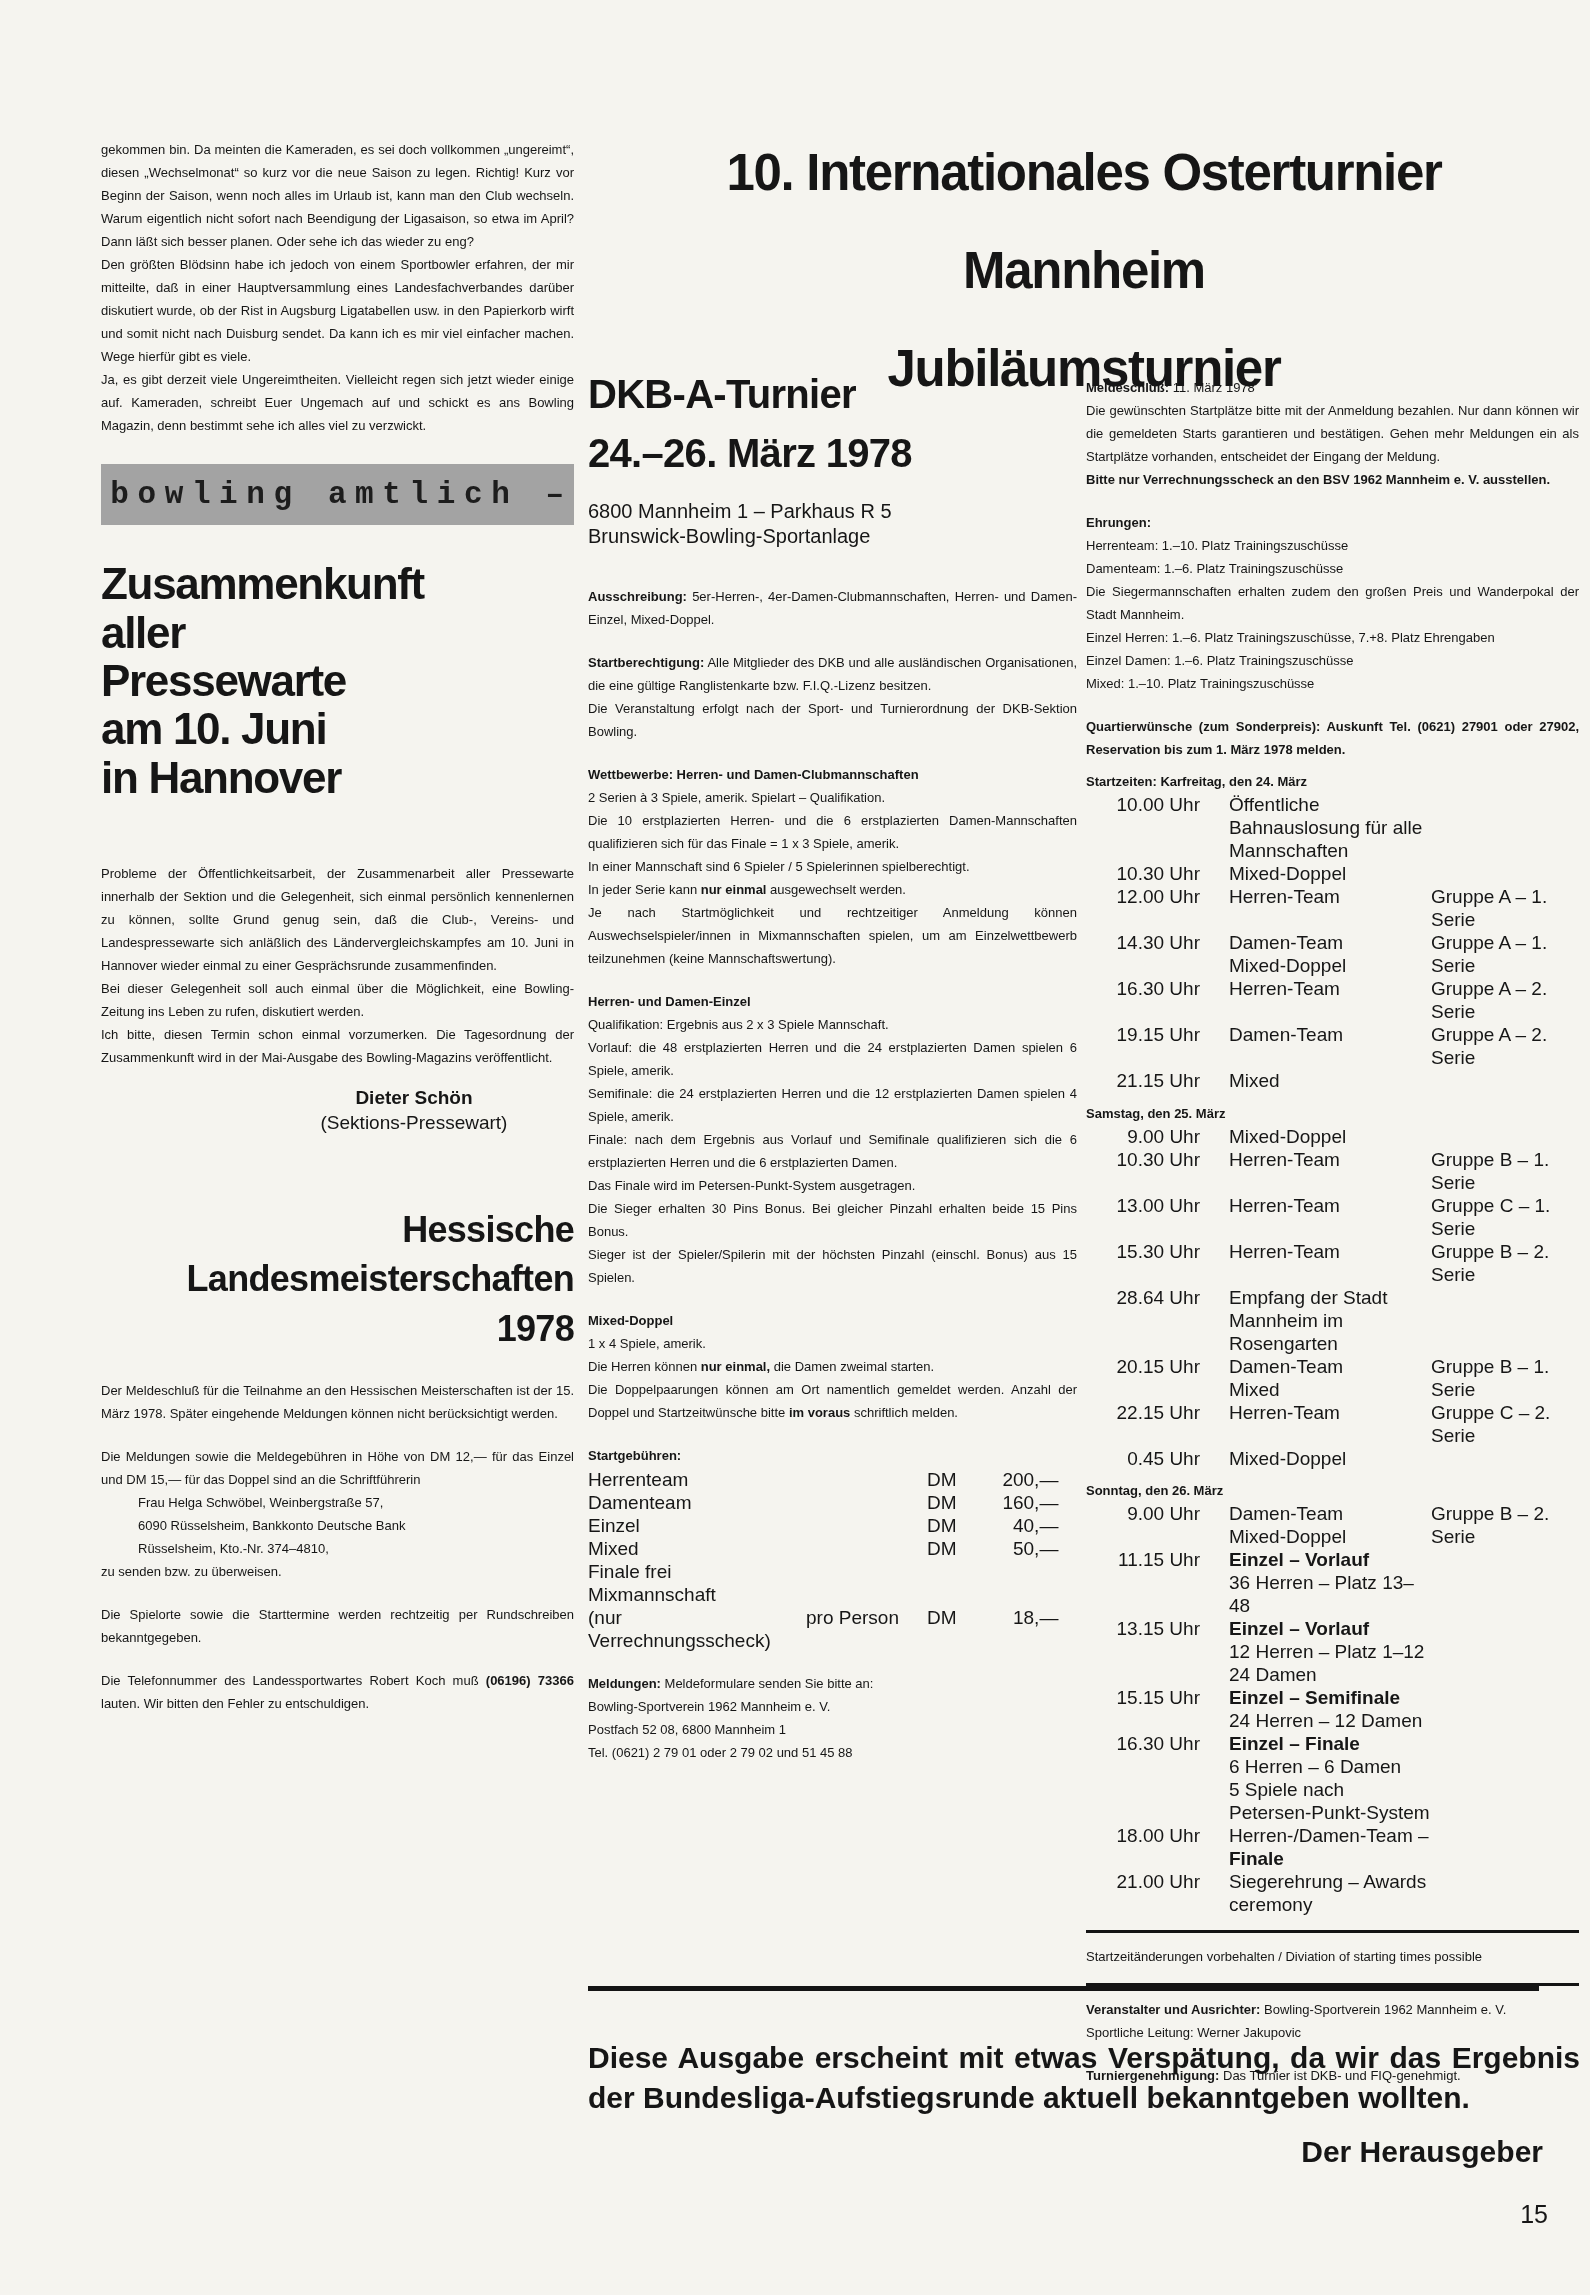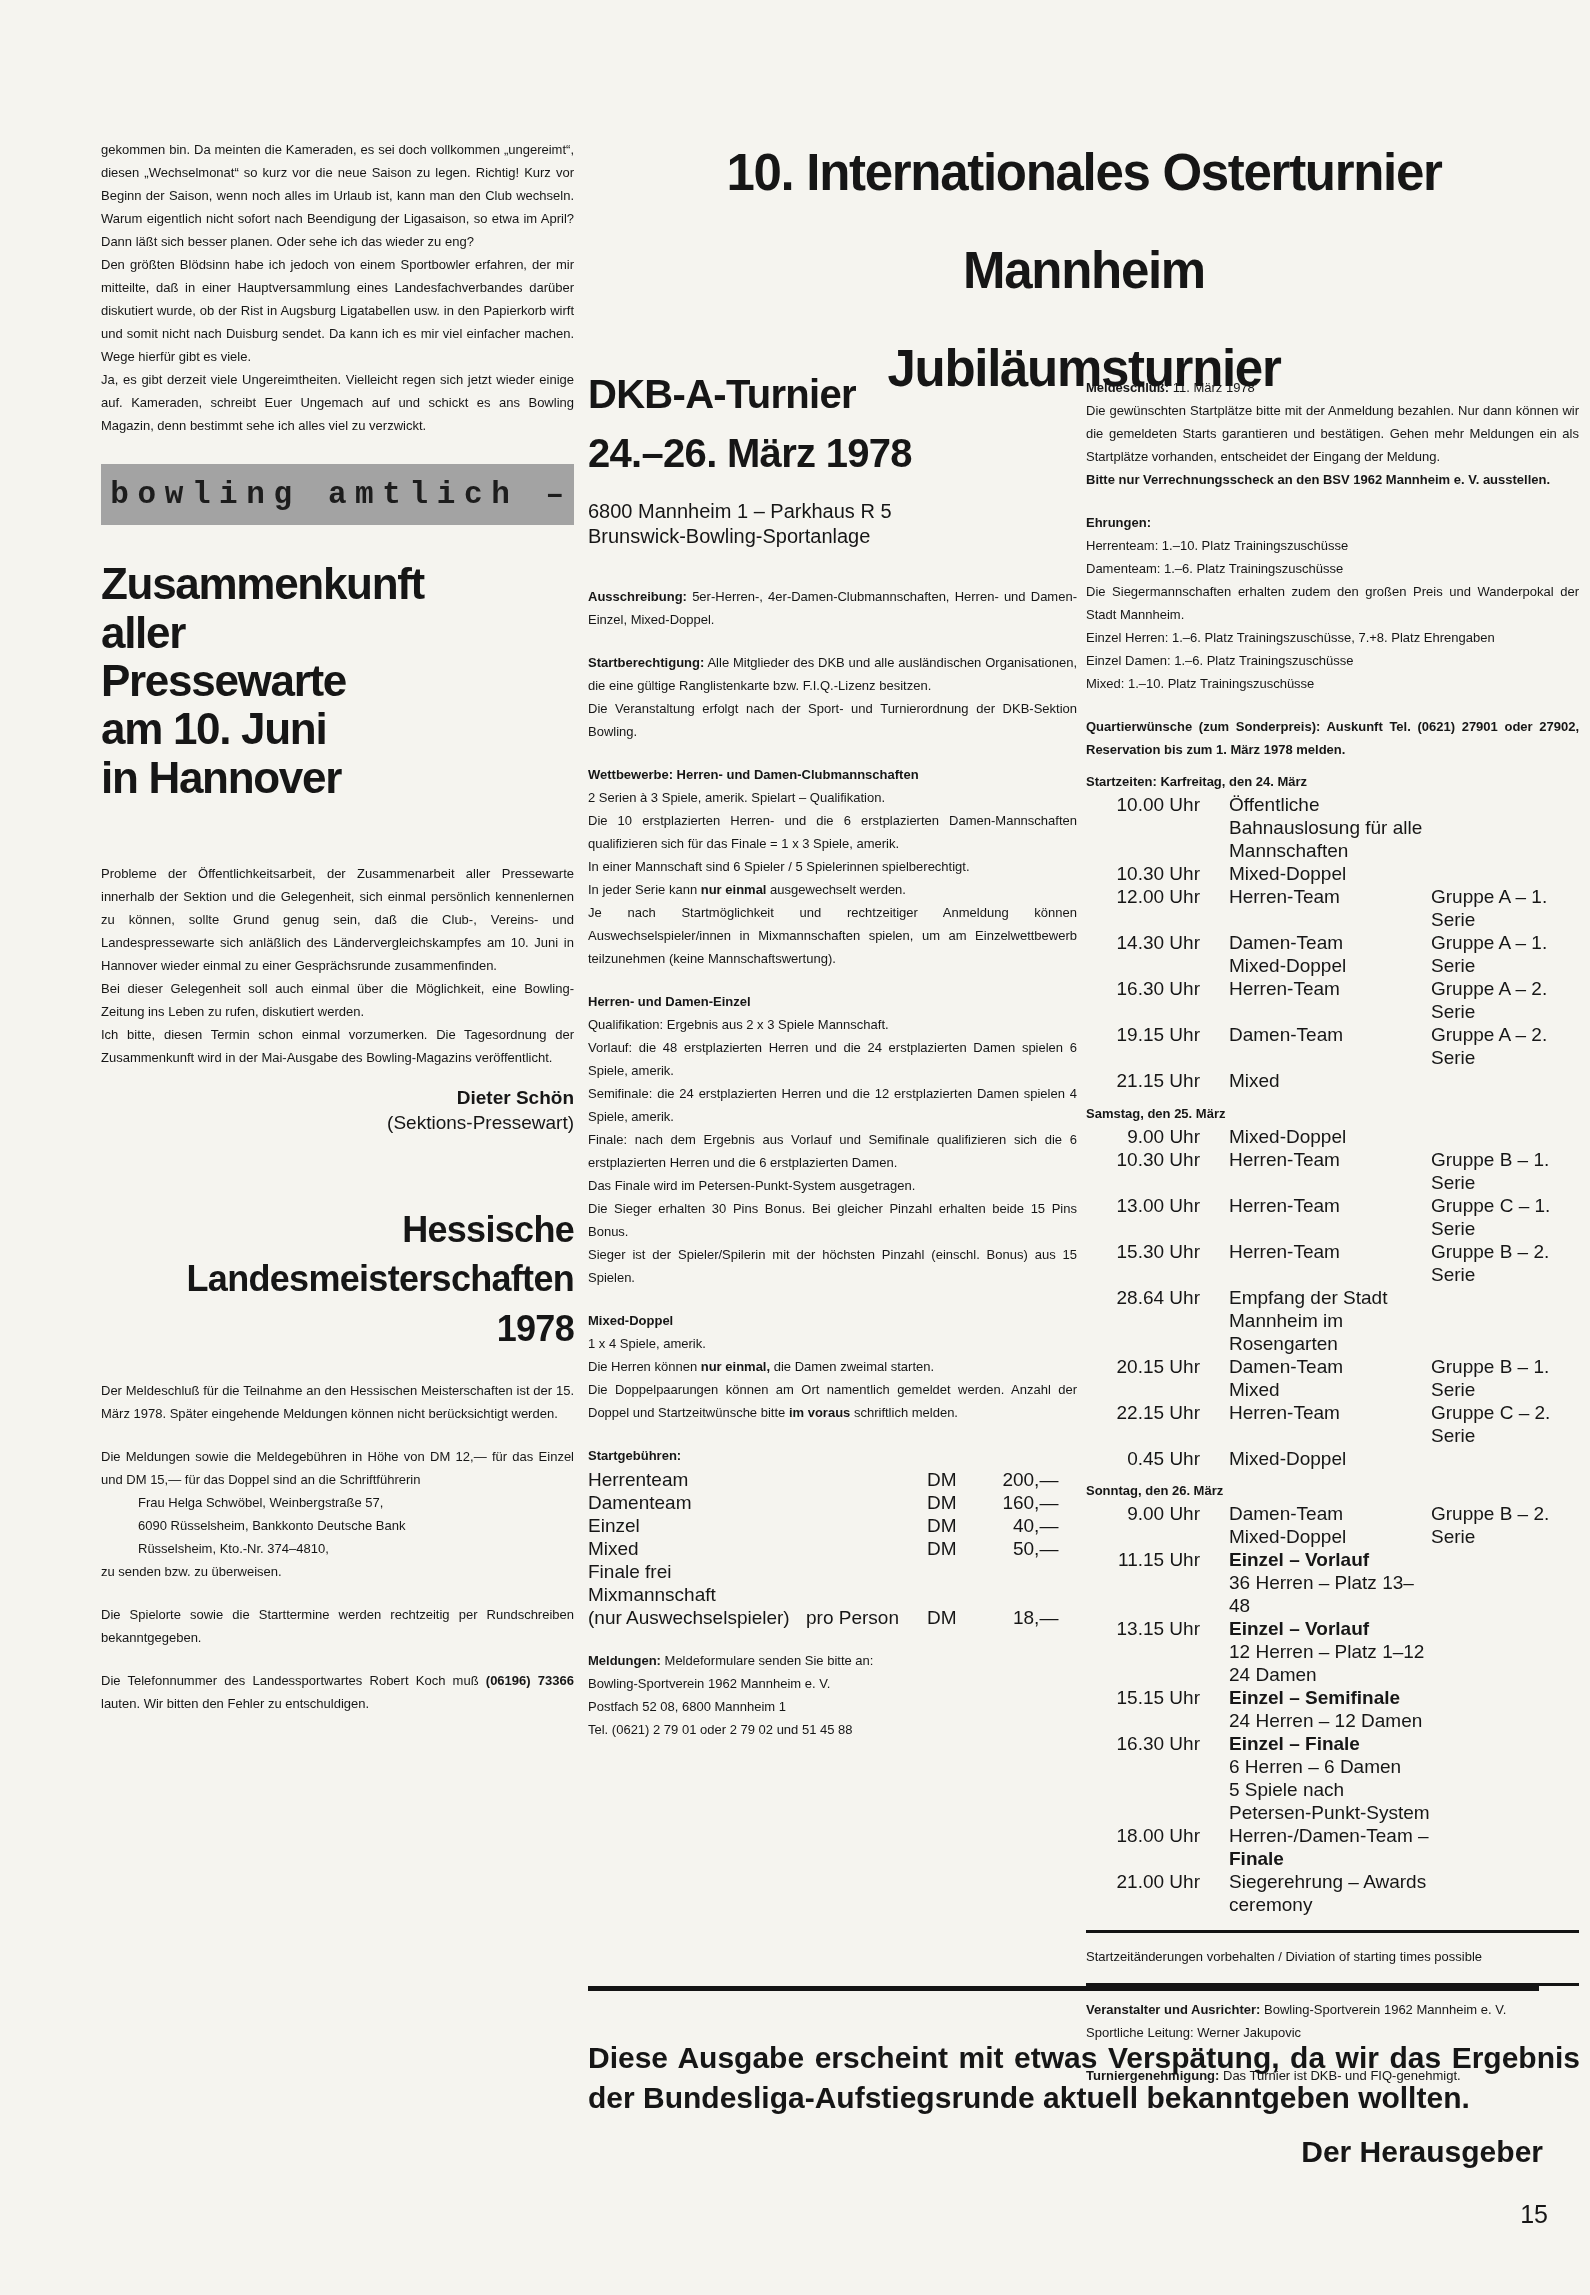--- a/index.html
+++ b/index.html
@@ -26,21 +26,21 @@
 
   
   .banner {
     margin:26.6px 0 0; padding:13.3px 9.3px;
     background:#a3a3a3; color:#1d1d1d;
     font-family:"Liberation Mono", monospace; font-weight:bold;
     font-size:31px; letter-spacing:8.6px; white-space:nowrap;
   }
   .hl-big { margin:35px 0 60px; font-size:44px; line-height:1.1; font-weight:bold; letter-spacing:-1.3px; }
   .hl-med { margin:69px 0 25px; font-size:36px; line-height:1.38; font-weight:bold; letter-spacing:-0.7px;text-align:right; }
-  .sig { margin:17.3px 0 0 153px; text-align:right; font-size:19px; line-height:24.6px; }
+  .sig { margin:17.3px 0 0 153px; text-align:center; font-size:19px; line-height:24.6px; }
   .sig-name { font-weight:bold; }
   .addr-ind { padding-left:37px; text-align:left; }
 
   
   .tour-title {
     position:absolute; left:588px; top:124px; width:992px; margin:0;
     text-align:center; font-weight:bold; font-size:51px; line-height:1.92; letter-spacing:-1.3px;
   }
 
   
@@ -213,21 +213,21 @@
         </div>
 
         <div class="fee-row">
           <span class="fee-label">Mixmannschaft</span>
           <span class="fee-mid"></span>
           <span class="fee-cur"></span>
           <span class="fee-amt"></span>
         </div>
 
         <div class="fee-row">
-          <span class="fee-label">(nur Auswechselspieler)</span>
+          <span class="fee-label">(nur Verrechnungsscheck)</span>
           <span class="fee-mid">pro Person</span>
           <span class="fee-cur">DM</span>
           <span class="fee-amt">18,—</span>
         </div>
       </div>
 
     <p class="bt sec"><b class="lead">Meldungen:</b> <span>Meldeformulare senden Sie bitte an:</span></p>
     <div>
 
     <div class="bt">Bowling-Sportverein 1962 Mannheim e. V.</div>

